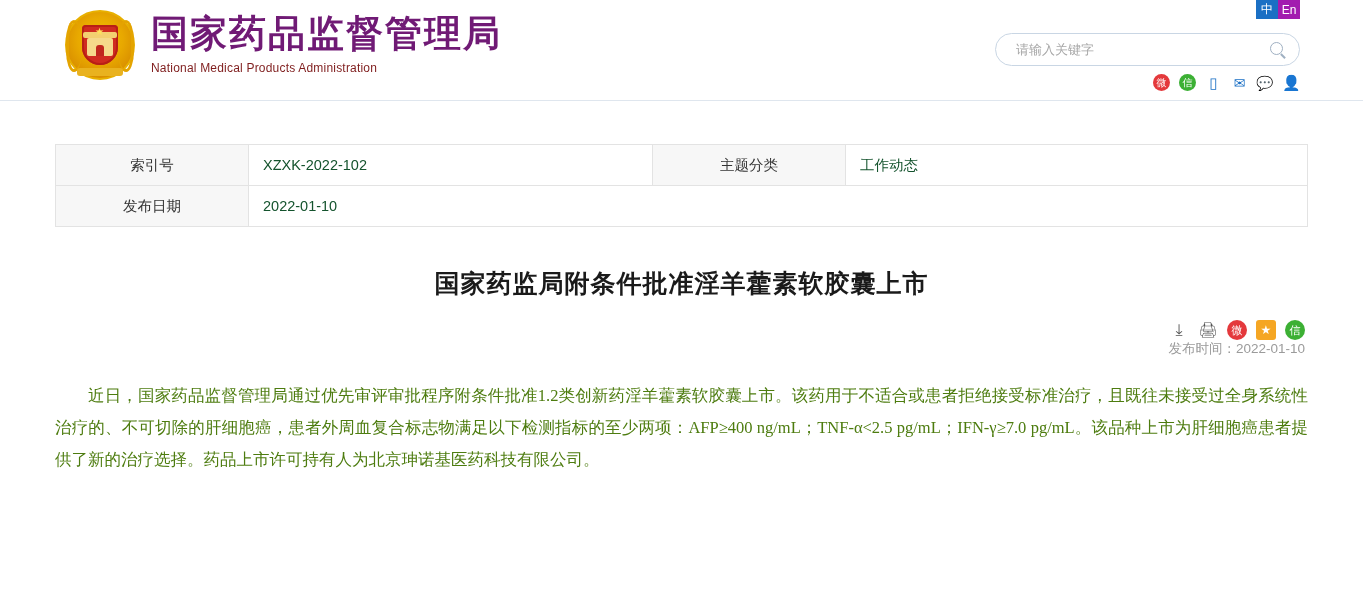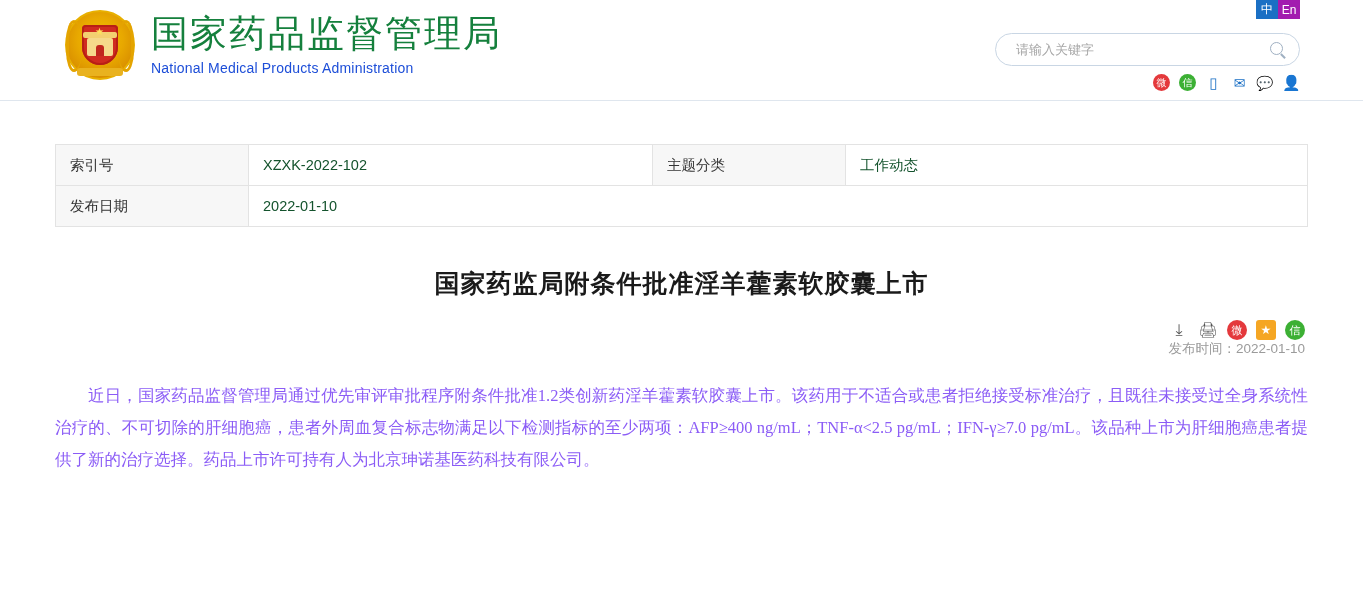--- a/index.html
+++ b/index.html
@@ -103,28 +103,28 @@
     position: absolute;
     left: 14px; bottom: 6px;
     width: 46px; height: 8px;
     background: #e9b21f;
     border-radius: 3px;
   }
 
   .brand-text .cn {
     font-family: "Liberation Serif", serif;
     font-size: 37px;
-    font-weight: normal;
-    color: #15803d;
+    font-weight: bold;
+    color: #701a75;
     letter-spacing: 2px;
     line-height: 44px;
   }
   .brand-text .en {
-    font-size: 14px;
-    color: #1d4ed8;
+    font-size: 12px;
+    color: #7f1d1d;
     letter-spacing: 0.2px;
     line-height: 20px;
     margin-top: 2px;
   }
 
   
   .search-box {
     position: absolute;
     right: 63px; top: 33px;
     width: 305px; height: 33px;
@@ -202,20 +202,21 @@
   }
   .info-table td {
     border: 1px solid #e3e3e3;
     height: 41px;
     font-size: 14.5px;
     color: #14532d;
     padding: 0 14px;
   }
   .info-table td.label {
     background: #f7f7f7;
+    text-align: center;
     color: #333;
     width: 193px;
   }
   .info-table td.val { width: 404px; }
   .info-table td.val-wide { }
 
   .doc-title {
     margin-top: 40px;
     text-align: center;
     font-family: "Liberation Serif", serif;
@@ -252,21 +253,21 @@
     font-size: 13.5px;
     color: #9b9b9b;
     padding-right: 3px;
   }
 
   .body-text {
     margin-top: 22px;
     font-family: "Liberation Serif", serif;
     font-size: 16.5px;
     line-height: 32px;
-    color: #8b5cf6;
+    color: #4d7c0f;
     text-align: justify;
   }
   .body-text p { margin: 0; text-indent: 2em; }
 </style>
 </head>
 <body>
 
 <div class="lang-switch">
   <div class="lang cn">中</div>
   <div class="lang en">En</div>

